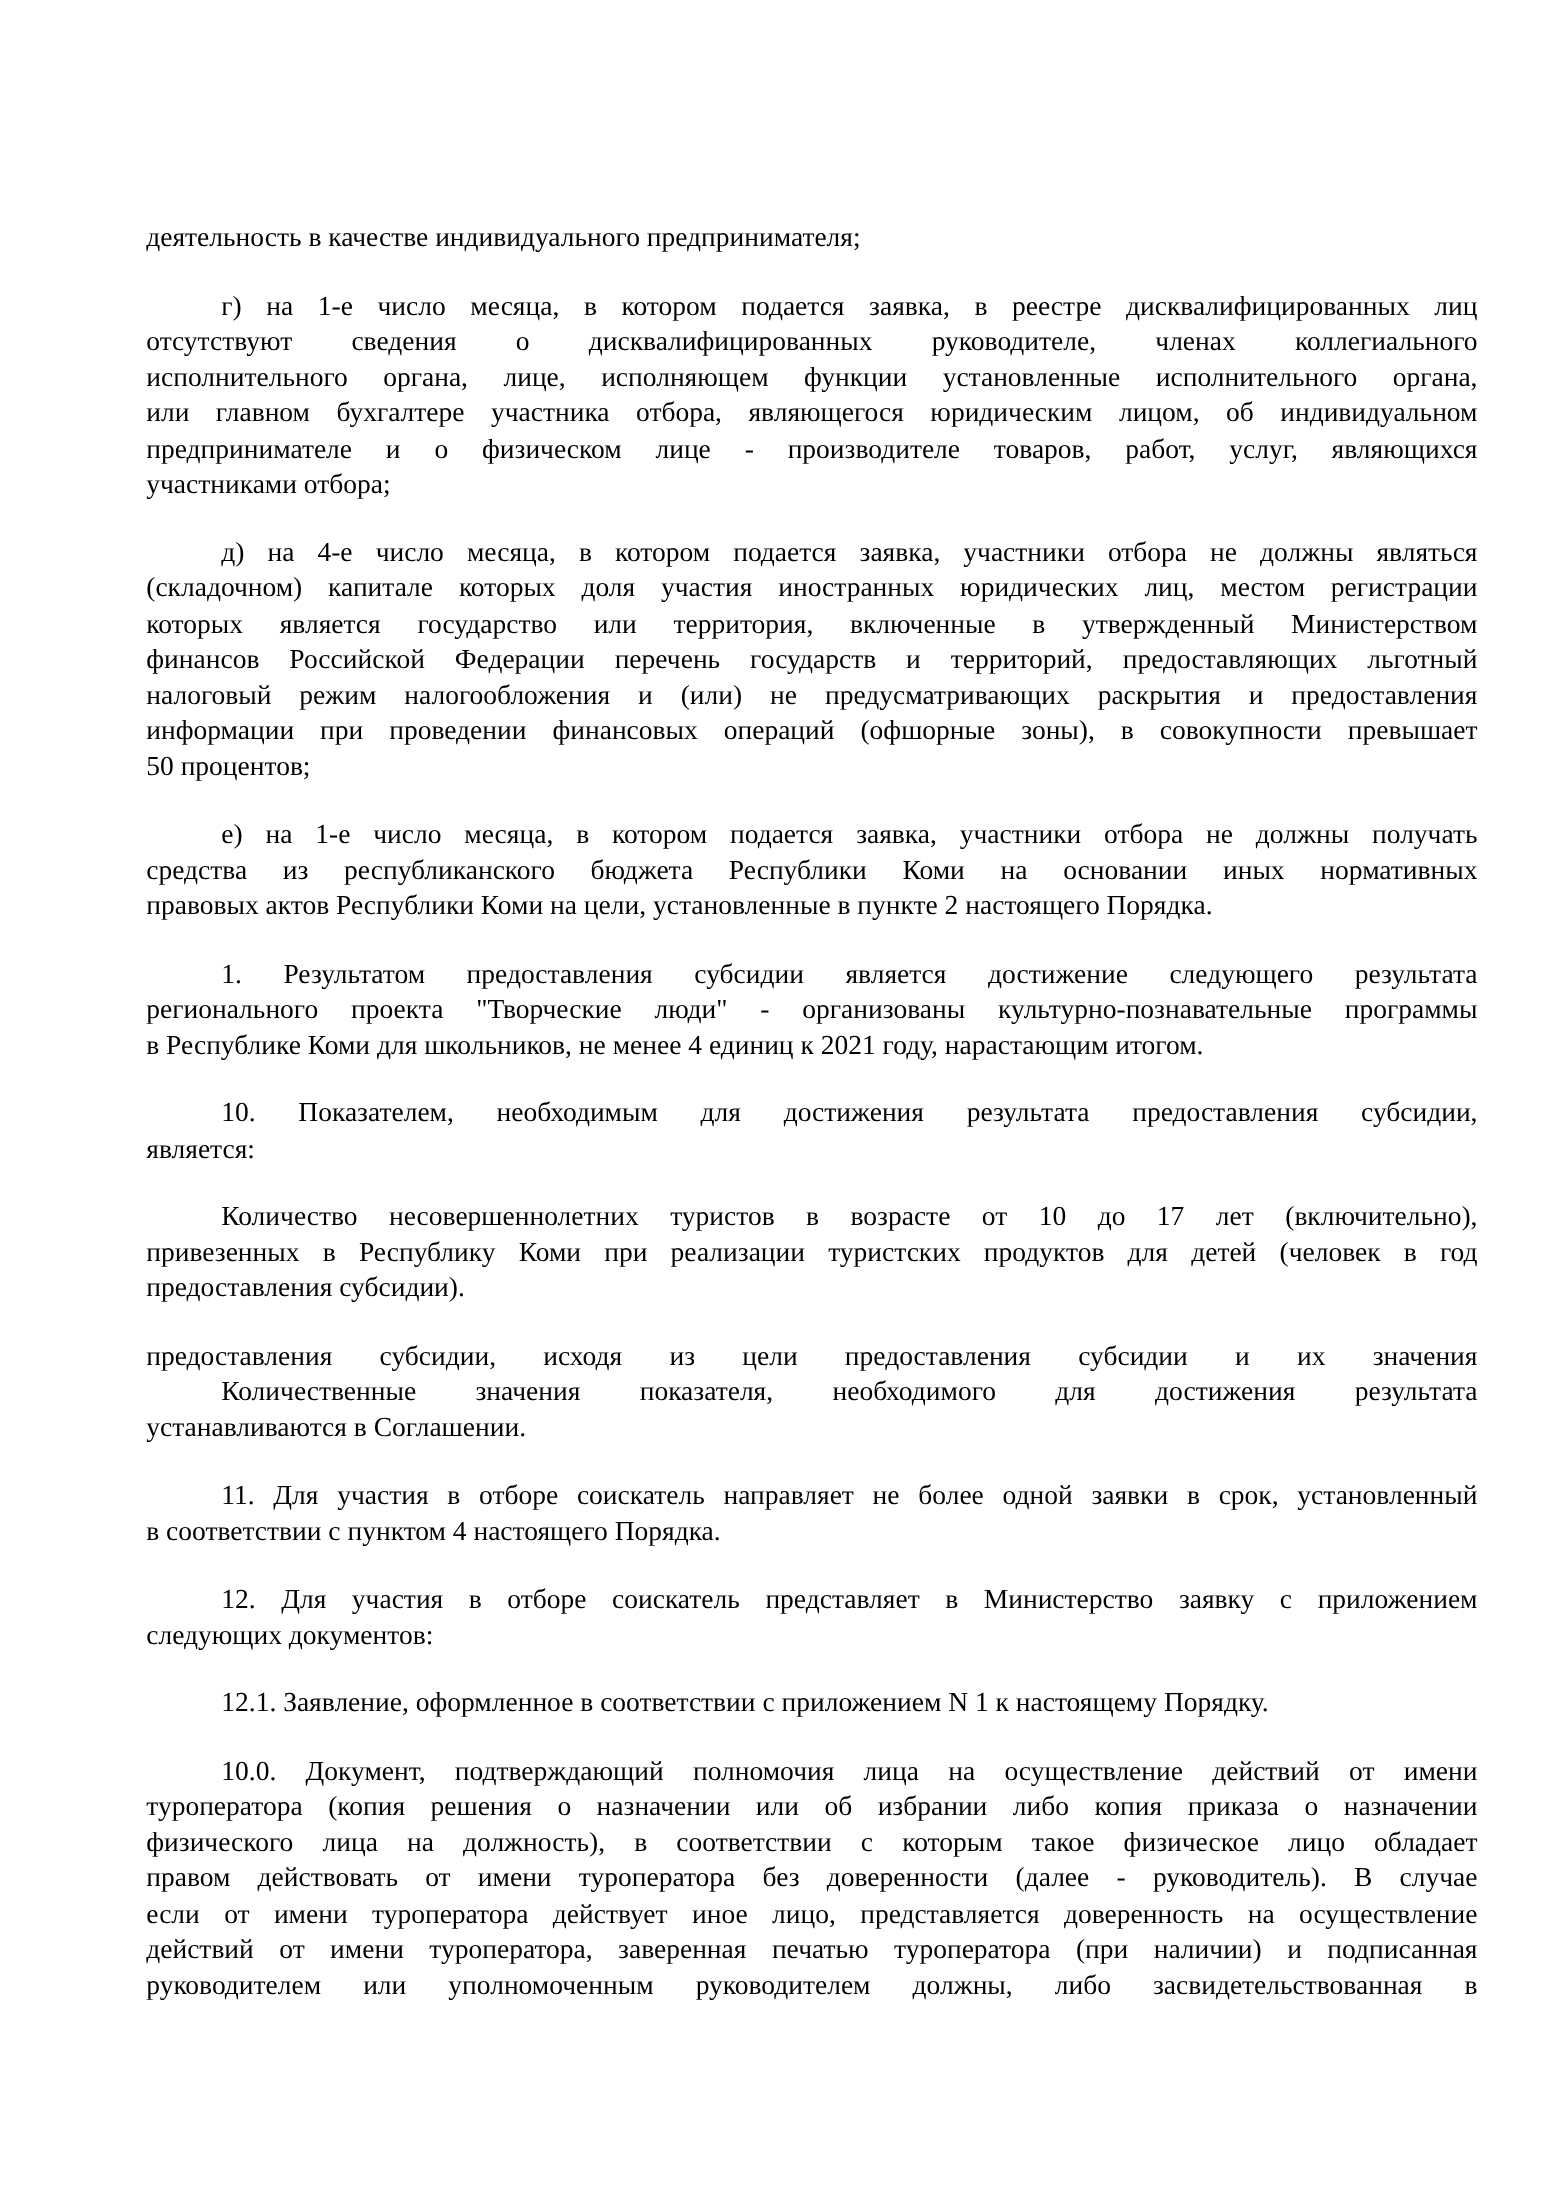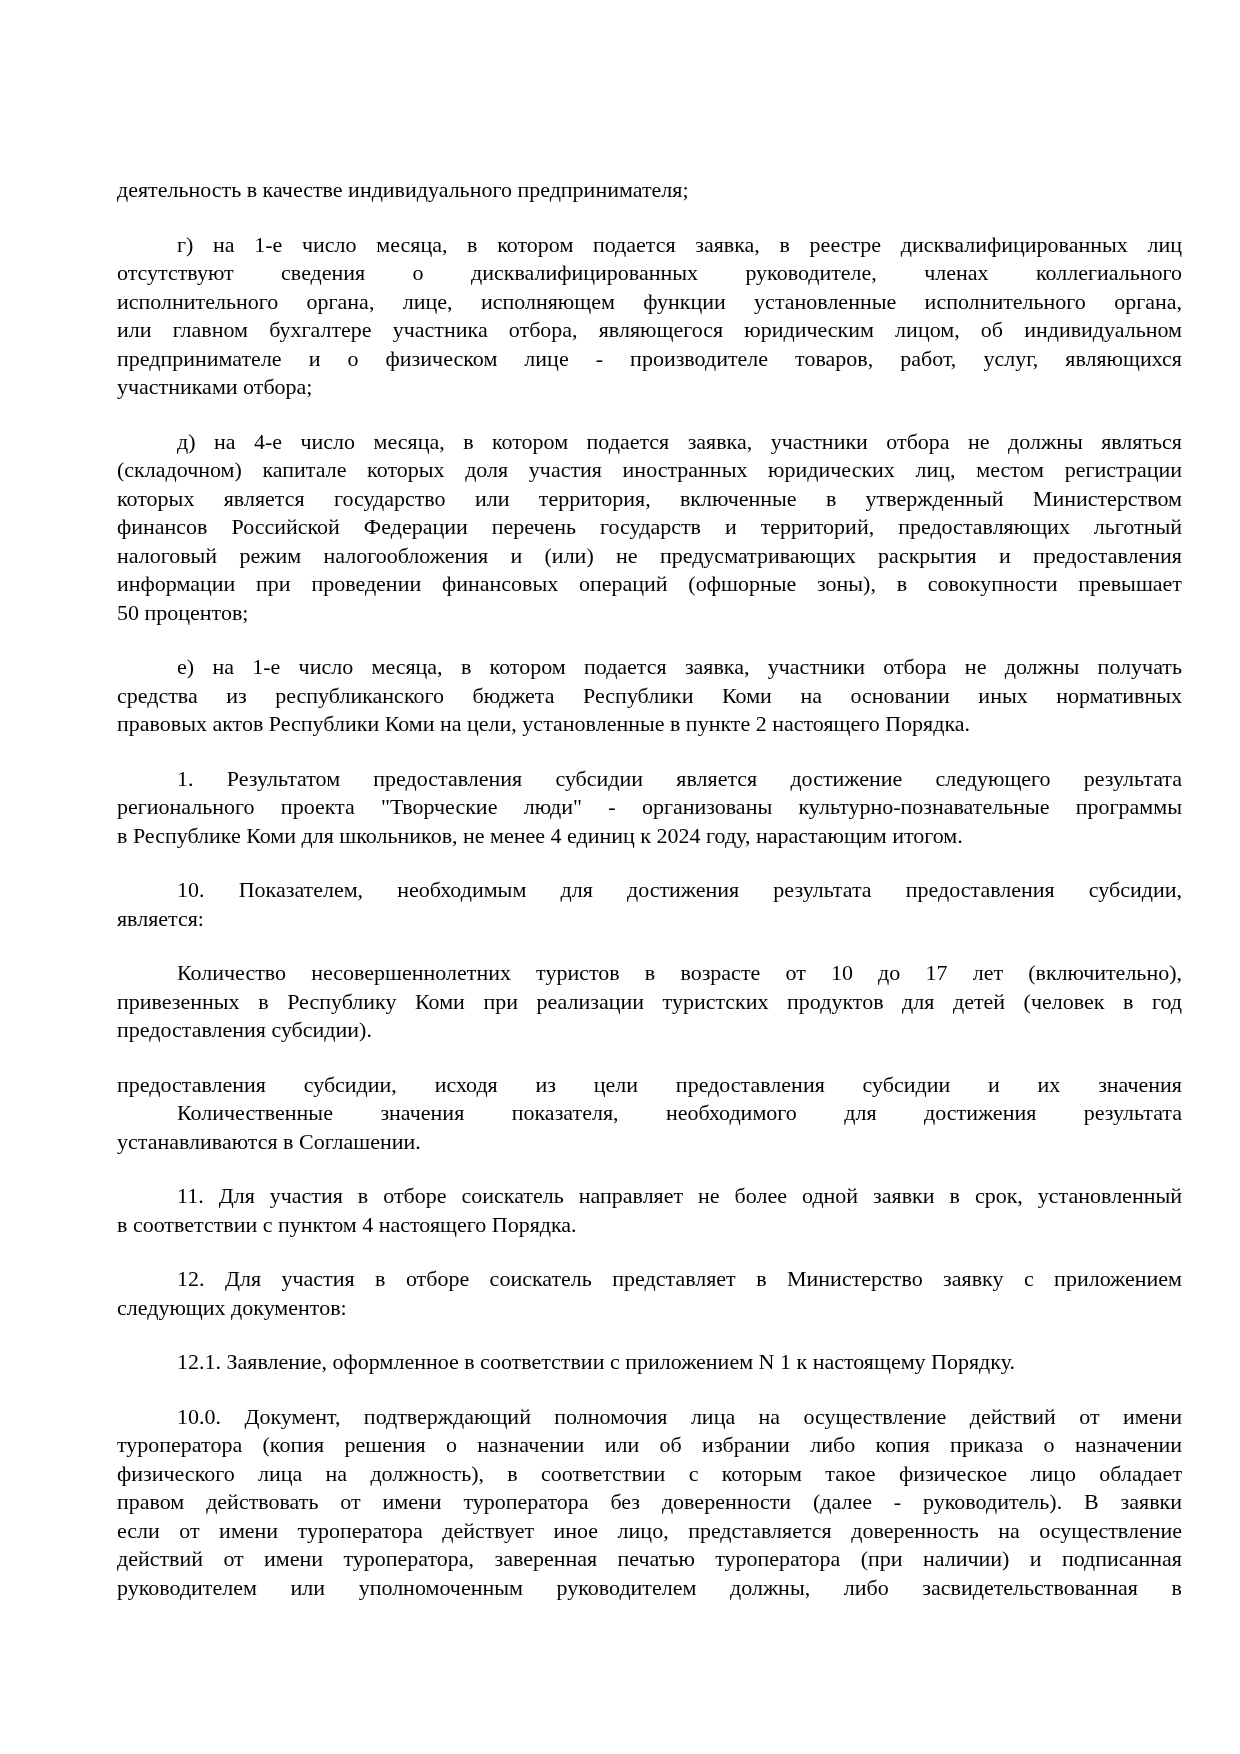--- a/index.html
+++ b/index.html
@@ -72,21 +72,21 @@
 
   <p class="para">
     <span class="line indent">е) на 1-е число месяца, в котором подается заявка, участники отбора не должны получать</span>
     <span class="line">средства из республиканского бюджета Республики Коми на основании иных нормативных</span>
     <span class="line last">правовых актов Республики Коми на цели, установленные в пункте 2 настоящего Порядка.</span>
   </p>
 
   <p class="para">
     <span class="line indent">1. Результатом предоставления субсидии является достижение следующего результата</span>
     <span class="line">регионального проекта "Творческие люди" - организованы культурно-познавательные программы</span>
-    <span class="line last">в Республике Коми для школьников, не менее 4 единиц к 2024 году, нарастающим итогом.</span>
+    <span class="line last">в Республике Коми для школьников, не менее 4 единиц к 2021 году, нарастающим итогом.</span>
   </p>
 
   <p class="para">
     <span class="line indent">10. Показателем, необходимым для достижения результата предоставления субсидии,</span>
     <span class="line last">является:</span>
   </p>
 
   <p class="para">
     <span class="line indent">Количество несовершеннолетних туристов в возрасте от 10 до 17 лет (включительно),</span>
     <span class="line">привезенных в Республику Коми при реализации туристских продуктов для детей (человек в год</span>
@@ -110,19 +110,19 @@
   </p>
 
   <p class="para">
     <span class="line indent last">12.1. Заявление, оформленное в соответствии с приложением N 1 к настоящему Порядку.</span>
   </p>
 
   <p class="para">
     <span class="line indent">10.0. Документ, подтверждающий полномочия лица на осуществление действий от имени</span>
     <span class="line">туроператора (копия решения о назначении или об избрании либо копия приказа о назначении</span>
     <span class="line">физического лица на должность), в соответствии с которым такое физическое лицо обладает</span>
-    <span class="line">правом действовать от имени туроператора без доверенности (далее - руководитель). В заявки</span>
+    <span class="line">правом действовать от имени туроператора без доверенности (далее - руководитель). В случае</span>
     <span class="line">если от имени туроператора действует иное лицо, представляется доверенность на осуществление</span>
     <span class="line">действий от имени туроператора, заверенная печатью туроператора (при наличии) и подписанная</span>
     <span class="line">руководителем или уполномоченным руководителем должны, либо засвидетельствованная в</span>
   </p>
 
 </div>
 
 </body></html>

